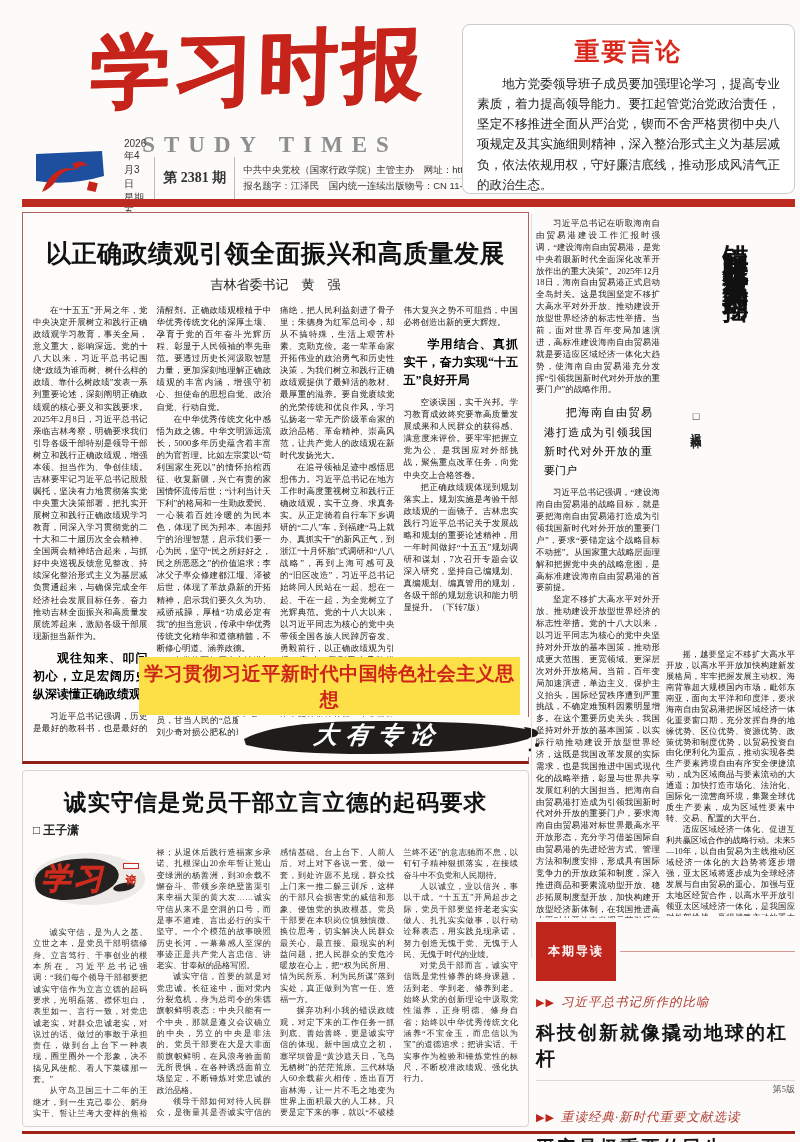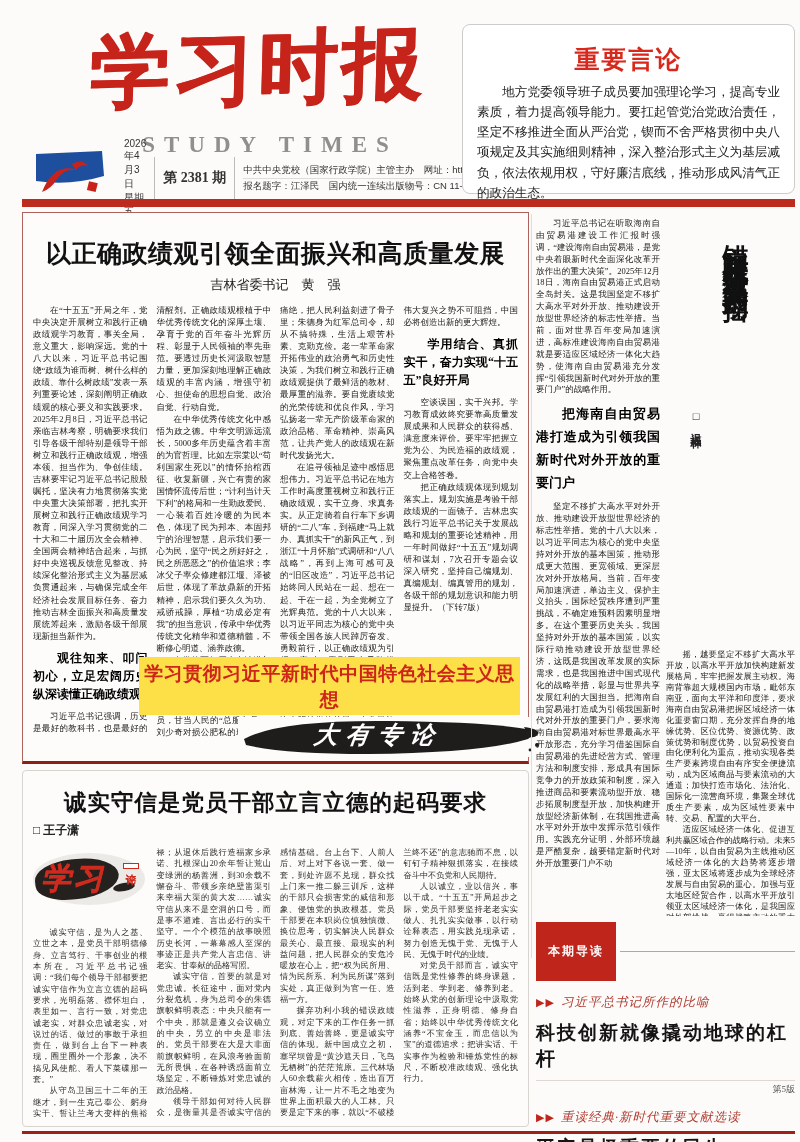--- a/index.html
+++ b/index.html
@@ -15,21 +15,21 @@
             font-size:23px;color:#8f8f8f;letter-spacing:9px;font-weight:bold;}
   .logo{position:absolute;left:28px;top:150px;width:82px;height:46px;}
   .dateline{position:absolute;left:116px;top:157px;width:346px;height:42px;display:flex;
             font-family:"Liberation Sans","DejaVu Sans",sans-serif;font-size:10px;color:#333;}
   .dl-cell{padding:2px 8px;display:flex;flex-direction:column;justify-content:center;}
   .dl-cell+.dl-cell{border-left:1px solid #bbb;}
   .dl-issue{font-size:14px;font-weight:bold;font-family:"Liberation Serif",serif;white-space:nowrap;}
   .dl-small{font-size:9.5px;line-height:1.5;white-space:nowrap;}
   .dl-small.first{border-bottom:1px solid #ddd;}
   .quote{position:absolute;left:462px;top:24px;width:333px;height:170px;background:#fff;
-         border:1px solid #ccc;border-radius:8px;box-sizing:border-box;padding:16px 14px;}
+         border:1px solid #ccc;border-radius:8px;box-sizing:border-box;padding:8px 14px;}
   .quote h2{margin:2px 0 6px;text-align:center;color:#d8281c;font-size:25px;letter-spacing:2px;
             font-family:"Liberation Sans","DejaVu Sans",sans-serif;}
   .quote p{margin:0;font-size:12.6px;line-height:1.6;text-align:justify;text-indent:2em;color:#222;}
   .redbar{position:absolute;left:22px;top:199px;width:773px;height:8px;background:#bd2a1e;}
   
   .art1{position:absolute;left:22px;top:212px;width:507px;height:552px;box-sizing:border-box;
         border:1px solid #b0635c;border-bottom:3px solid #8f1f16;background:#fdfcfa;}
   .art1 h1{margin:24px 8px 6px;text-align:center;font-size:25px;font-weight:900;letter-spacing:.5px;color:#111;}
   .art1 .byline{text-align:center;font-size:13px;margin:4px 0 10px;color:#222;}
   .art1-body{margin:0 10px;height:440px;column-count:4;column-gap:9px;column-fill:auto;
@@ -42,21 +42,21 @@
   .brush-wrap{position:absolute;left:215px;bottom:4px;width:305px;height:40px;background:#fdfcfa;}
   .brush-wrap svg{position:absolute;left:0;top:0;}
   .brush-text{position:absolute;left:30px;top:2px;width:220px;text-align:center;color:#fff;
               font-size:24px;font-weight:bold;font-style:italic;letter-spacing:8px;transform:skewX(-8deg);}
   
   .vline{position:absolute;left:531px;top:214px;width:1px;height:744px;background:#e2ddd8;}
   .art2{position:absolute;left:536px;top:214px;width:259px;height:744px;}
   .art2-col1{position:absolute;left:0;top:4px;width:124px;height:700px;overflow:hidden;
              font-size:8.5px;line-height:1.4;text-align:justify;}
   .art2-col1 p{margin:0;text-indent:2em;}
-  .art2-col1 h4{font-size:13px;font-weight:bold;margin:7px 0;line-height:1.75;text-indent:2em;color:#000;}
+  .art2-col1 h4{font-size:11px;font-weight:normal;margin:7px 8px;line-height:1.75;text-indent:2em;color:#000;}
   .art2-head{position:absolute;left:182px;top:10px;height:448px;writing-mode:vertical-rl;
              font-size:26px;font-weight:900;letter-spacing:3.5px;color:#111;}
   .art2-byline{position:absolute;left:152px;top:196px;writing-mode:vertical-rl;
                font-size:11px;font-weight:bold;letter-spacing:2px;color:#222;}
   .art2-col2{position:absolute;left:130px;top:436px;width:129px;height:266px;overflow:hidden;
              font-size:8.3px;line-height:1.32;text-align:justify;}
   .art2-col2 p{margin:0;text-indent:2em;}
   
   .guide{position:absolute;left:536px;top:922px;width:259px;height:206px;}
   .guide-head{display:flex;align-items:center;}
@@ -136,41 +136,42 @@
     <h1>以正确政绩观引领全面振兴和高质量发展</h1>
     <div class="byline">吉林省委书记　黄　强</div>
     <div class="art1-body">
       <p>在“十五五”开局之年，党中央决定开展树立和践行正确政绩观学习教育，事关全局，意义重大，影响深远。党的十八大以来，习近平总书记围绕“政绩为谁而树、树什么样的政绩、靠什么树政绩”发表一系列重要论述，深刻阐明正确政绩观的核心要义和实践要求。2025年2月8日，习近平总书记亲临吉林考察，明确要求我们引导各级干部特别是领导干部树立和践行正确政绩观，增强本领、担当作为、争创佳绩。吉林要牢记习近平总书记殷殷嘱托，坚决有力地贯彻落实党中央重大决策部署，把扎实开展树立和践行正确政绩观学习教育，同深入学习贯彻党的二十大和二十届历次全会精神、全国两会精神结合起来，与抓好中央巡视反馈意见整改、持续深化整治形式主义为基层减负贯通起来，与确保完成全年经济社会发展目标任务、奋力推动吉林全面振兴和高质量发展统筹起来，激励各级干部展现新担当新作为。</p>
       <h3>观往知来、叩问初心，立足宏阔历史纵深读懂正确政绩观</h3>
       <p>习近平总书记强调，历史是最好的教科书，也是最好的清醒剂。正确政绩观根植于中华优秀传统文化的深厚土壤、孕育于党的百年奋斗光辉历程、彰显于人民领袖的率先垂范。要透过历史长河汲取智慧力量，更加深刻地理解正确政绩观的丰富内涵，增强守初心、担使命的思想自觉、政治自觉、行动自觉。</p>
       <p>在中华优秀传统文化中感悟为政之德。中华文明源远流长，5000多年历史蕴含着丰富的为官哲理。比如左宗棠以“苟利国家生死以”的情怀抬棺西征、收复新疆，兴亡有责的家国情怀流传后世；“计利当计天下利”的格局和一生勤政爱民、一心装着百姓冷暖的为民本色，体现了民为邦本、本固邦宁的治理智慧，启示我们要一心为民，坚守“民之所好好之，民之所恶恶之”的价值追求；李冰父子率众修建都江堰、泽被后世，体现了革故鼎新的开拓精神，启示我们要久久为功、戒骄戒躁，厚植“功成必定有我”的担当意识，传承中华优秀传统文化精华和道德精髓，不断修心明道、涵养政德。</p>
       <p>在党的百年历史中读懂初心使命。我们党的历史就是一部为中国人民谋幸福、为中华民族谋复兴的奋斗史。毛泽东同志把自己看成是人民的勤务员，甘当人民的“总服务员”；刘少奇对损公肥私的现象深恶痛绝，把人民利益刻进了骨子里；朱德身为红军总司令，却从不搞特殊，生活上艰苦朴素、克勤克俭。老一辈革命家开拓伟业的政治勇气和历史性决策，为我们树立和践行正确政绩观提供了最鲜活的教材、最厚重的滋养。要自觉赓续党的光荣传统和优良作风，学习弘扬老一辈无产阶级革命家的政治品格、革命精神、崇高风范，让共产党人的政绩观在新时代发扬光大。</p>
       <p>在追寻领袖足迹中感悟思想伟力。习近平总书记在地方工作时高度重视树立和践行正确政绩观，实干立身、求真务实。从正定骑着自行车下乡调研的“二八”车，到福建“马上就办、真抓实干”的新风正气，到浙江“十月怀胎”式调研和“八八战略”，再到上海可感可及的“旧区改造”，习近平总书记始终同人民站在一起、想在一起、干在一起，为全党树立了光辉典范。党的十八大以来，以习近平同志为核心的党中央带领全国各族人民踔厉奋发、勇毅前行，以正确政绩观为引领，应对一系列重大风险挑战，实现突破性进展，推动党和国家事业取得历史性成就、发生历史性变革。历史雄辩地证明，中国式现代化展现出无比光明灿烂的前景，中华民族伟大复兴之势不可阻挡，中国必将创造出新的更大辉煌。</p>
       <h3>学用结合、真抓实干，奋力实现“十五五”良好开局</h3>
-      <p>空谈误国，实干兴邦。学习教育成效终究要靠高质量发展成果和人民群众的获得感、满意度来评价。要牢牢把握立党为公、为民造福的政绩观，聚焦重点改革任务，向党中央交上合格答卷。</p>
+      <p>空谈误国，实干兴邦。学习教育成效终究要靠高质量发展成果和人民群众的获得感、满意度来评价。要牢牢把握立党为公、是我国应对外部挑战，聚焦重点改革任务，向党中央交上合格答卷。</p>
       <p>把正确政绩观体现到规划落实上。规划实施是考验干部政绩观的一面镜子。吉林忠实践行习近平总书记关于发展战略和规划的重要论述精神，用一年时间做好“十五五”规划调研和谋划，7次召开专题会议深入研究，坚持自己编规划、真编规划、编真管用的规划，各级干部的规划意识和能力明显提升。（下转7版）</p>
     </div>
     <div class="banner">学习贯彻习近平新时代中国特色社会主义思想</div>
     <div class="brush-wrap">
       <svg width="305" height="40" viewBox="0 0 305 40">
         <path d="M6 22 Q40 3 150 4 Q250 5 288 12 Q298 16 290 22 Q245 36 130 37 Q45 37 8 28 Z" fill="#1f1d1b"></path>
         <path d="M286 10 q16 2 14 7 q-2 5 -16 3 q6 -5 2 -10 Z" fill="#1f1d1b"></path>
         <circle cx="299" cy="28" r="2" fill="#1f1d1b"></circle>
         <circle cx="292" cy="33" r="1.4" fill="#1f1d1b"></circle>
       </svg>
       <div class="brush-text">大有专论</div>
     </div>
   </div>
 
   <div class="vline"></div>
 
   <div class="art2">
     <div class="art2-col1">
       <p>习近平总书记在听取海南自由贸易港建设工作汇报时强调，“建设海南自由贸易港，是党中央着眼新时代全面深化改革开放作出的重大决策”。2025年12月18日，海南自由贸易港正式启动全岛封关。这是我国坚定不移扩大高水平对外开放、推动建设开放型世界经济的标志性举措。当前，面对世界百年变局加速演进，高标准建设海南自由贸易港就是要适应区域经济一体化大趋势，使海南自由贸易港充分发挥“引领我国新时代对外开放的重要门户”的战略作用。</p>
       <h4>把海南自由贸易港打造成为引领我国新时代对外开放的重要门户</h4>
+      <p>习近平总书记强调，“建设海南自由贸易港的战略目标，就是要把海南自由贸易港打造成为引领我国新时代对外开放的重要门户”，要求“要锚定这个战略目标不动摇”。从国家重大战略层面理解和把握党中央的战略意图，是高标准建设海南自由贸易港的首要前提。</p>
       <p>坚定不移扩大高水平对外开放、推动建设开放型世界经济的标志性举措。党的十八大以来，以习近平同志为核心的党中央坚持对外开放的基本国策，推动形成更大范围、更宽领域、更深层次对外开放格局。当前，百年变局加速演进，单边主义、保护主义抬头，国际经贸秩序遭到严重挑战，不确定难预料因素明显增多。在这个重要历史关头，我国坚持对外开放的基本国策，以实际行动推动建设开放型世界经济，这既是我国改革发展的实际需求，也是我国推进中国式现代化的战略举措，彰显与世界共享发展红利的大国担当。把海南自由贸易港打造成为引领我国新时代对外开放的重要门户，要求海南自由贸易港对标世界最高水平开放形态，充分学习借鉴国际自由贸易港的先进经营方式、管理方法和制度安排，形成具有国际竞争力的开放政策和制度，深入推进商品和要素流动型开放、稳步拓展制度型开放，加快构建开放型经济新体制，在我国推进高水平对外开放中发挥示范引领作用。实践充分证明，外部环境越是严酷复杂，越要锚定新时代对外开放重要门户不动</p>
     </div>
     <div class="art2-head">锚定新时代对外开放重要门户不动摇</div>
     <div class="art2-byline">□迟福林</div>
     <div class="art2-col2">
       <p>摇，越要坚定不移扩大高水平开放，以高水平开放加快构建新发展格局，牢牢把握发展主动权。海南背靠超大规模国内市场，毗邻东南亚，面向太平洋和印度洋，要求海南自由贸易港把握区域经济一体化重要窗口期，充分发挥自身的地缘优势、区位优势、资源优势、政策优势和制度优势，以贸易投资自由化便利化为重点，推动实现各类生产要素跨境自由有序安全便捷流动，成为区域商品与要素流动的大通道；加快打造市场化、法治化、国际化一流营商环境，集聚全球优质生产要素，成为区域性要素中转、交易、配置的大平台。</p>
       <p>适应区域经济一体化、促进互利共赢区域合作的战略行动。未来5—10年，以自由贸易为主线推动区域经济一体化的大趋势将逐步增强，亚太区域将逐步成为全球经济发展与自由贸易的重心。加强与亚太地区经贸合作，以高水平开放引领亚太区域经济一体化，是我国应对外部挑战、赢得战略主动的重大任务。（下转5版）</p>
     </div>
   </div>
 

